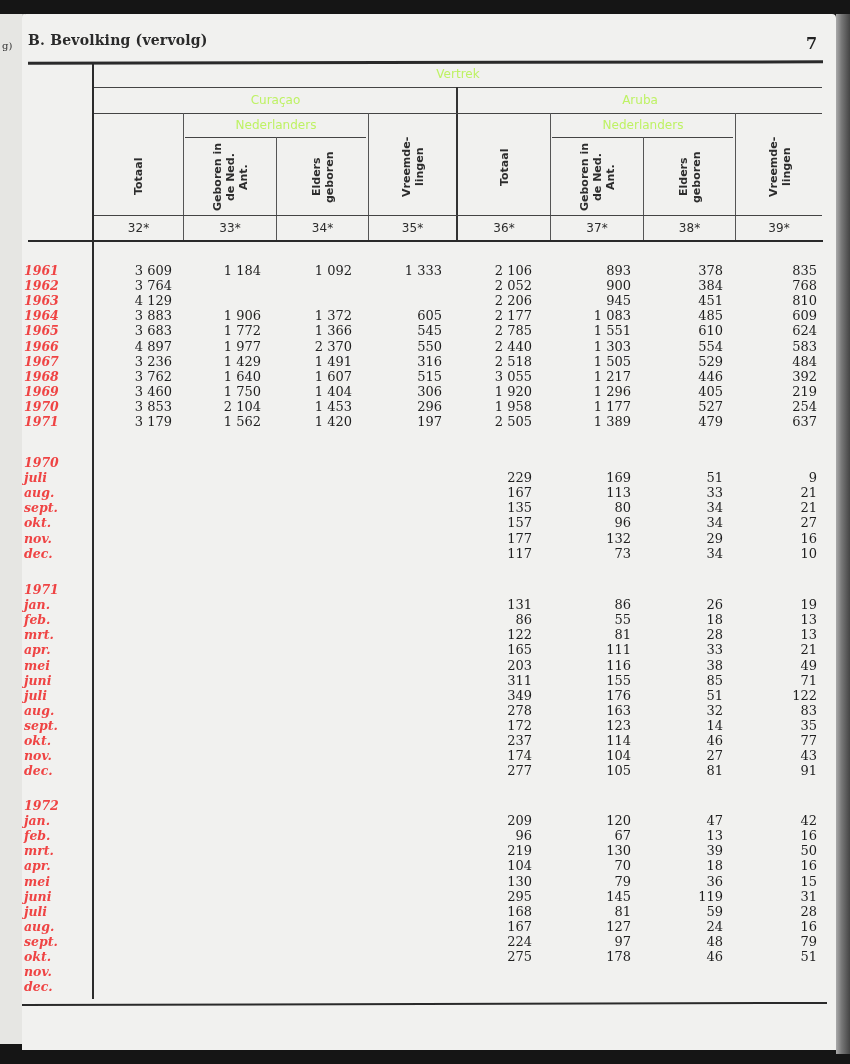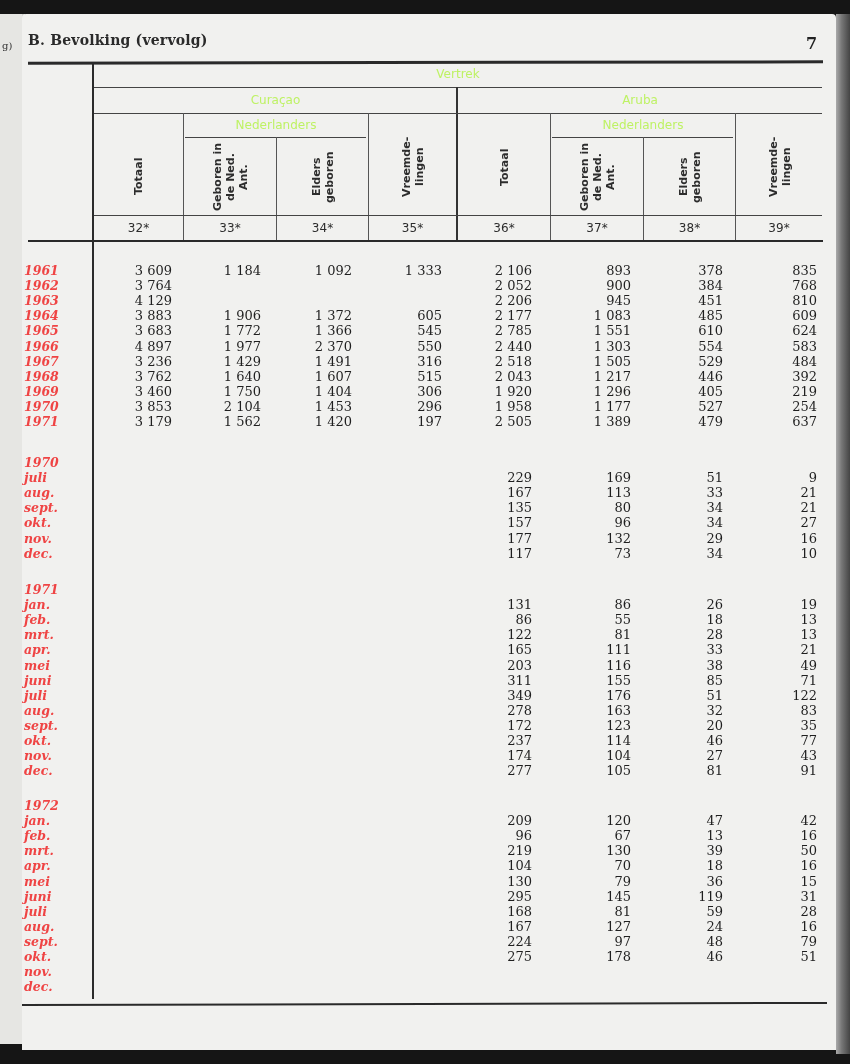--- a/index.html
+++ b/index.html
@@ -214,21 +214,21 @@
       <span class="cell c37">1 505</span>
       <span class="cell c38">529</span>
       <span class="cell c39">484</span>
     </div>
     <div class="row" style="top: 368.7px;">
       <span class="stub">1968</span>
       <span class="cell c32">3 762</span>
       <span class="cell c33">1 640</span>
       <span class="cell c34">1 607</span>
       <span class="cell c35">515</span>
-      <span class="cell c36">2 043</span>
+      <span class="cell c36">3 055</span>
       <span class="cell c37">1 217</span>
       <span class="cell c38">446</span>
       <span class="cell c39">392</span>
     </div>
     <div class="row" style="top: 383.8px;">
       <span class="stub">1969</span>
       <span class="cell c32">3 460</span>
       <span class="cell c33">1 750</span>
       <span class="cell c34">1 404</span>
       <span class="cell c35">306</span>
@@ -360,21 +360,21 @@
       <span class="stub">aug.</span>
       <span class="cell c36">278</span>
       <span class="cell c37">163</span>
       <span class="cell c38">32</span>
       <span class="cell c39">83</span>
     </div>
     <div class="row" style="top: 717.9px;">
       <span class="stub">sept.</span>
       <span class="cell c36">172</span>
       <span class="cell c37">123</span>
-      <span class="cell c38">20</span>
+      <span class="cell c38">14</span>
       <span class="cell c39">35</span>
     </div>
     <div class="row" style="top: 733px;">
       <span class="stub">okt.</span>
       <span class="cell c36">237</span>
       <span class="cell c37">114</span>
       <span class="cell c38">46</span>
       <span class="cell c39">77</span>
     </div>
     <div class="row" style="top: 748.1px;">

